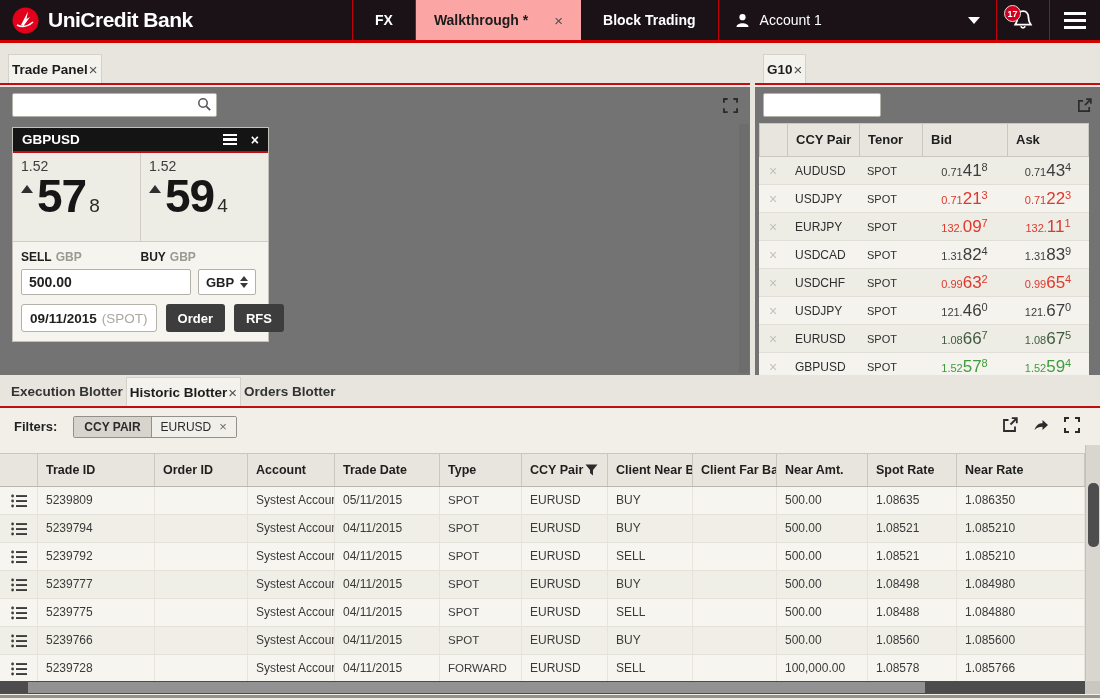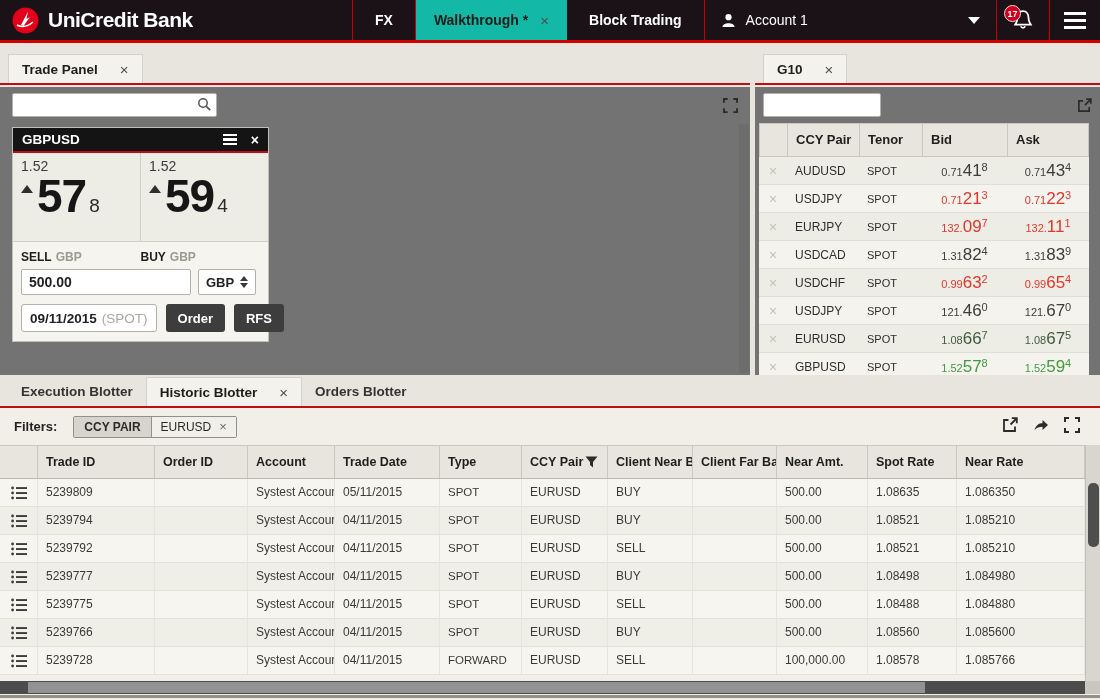--- a/index.html
+++ b/index.html
@@ -7,42 +7,42 @@
     font-family:"Liberation Sans","DejaVu Sans",sans-serif; background:#e7e5de; }
 
   
   .topbar { position:absolute; top:0; left:0; width:1100px; height:43px;
     background:#1a1216; border-bottom:3px solid #d30000; display:flex; align-items:stretch; }
   .brand { width:352px; display:flex; align-items:center; padding-left:12px; gap:9px; }
   .brand-text { color:#fff; font-size:21px; font-weight:bold; letter-spacing:-0.5px; }
   .vsep { width:1px; background:#c2000a; }
   .toptab { display:flex; align-items:center; justify-content:center; color:#fff;
     font-weight:bold; font-size:14px; padding:0 22px; white-space:nowrap; }
-  .toptab.active { background:#14b8a6; color:#1c1c1c; gap:12px; padding:0 18px; }
+  .toptab.active { background:#fca5a5; color:#1c1c1c; gap:26px; padding:0 18px; }
   .tab-close { color:#4f4f4f; font-size:15px; font-weight:normal; cursor:pointer; }
   .account { flex:1; display:flex; align-items:center; gap:10px; padding-left:16px;
     color:#fff; font-size:14px; position:relative; }
   .acct-caret { position:absolute; right:16px; top:17px; width:0; height:0;
     border-left:6px solid transparent; border-right:6px solid transparent; border-top:7px solid #fff; }
   .bellwrap { width:52px; position:relative; display:flex; align-items:center; justify-content:center; }
   .badge { position:absolute; top:5px; left:7px; background:#d2001e; border:1px solid #e8d9d9;
     border-radius:50%; width:17px; height:17px; color:#fff; font-size:9px; font-weight:bold;
     display:flex; align-items:center; justify-content:center; }
   .burger { width:50px; display:flex; flex-direction:column; justify-content:center; align-items:center; gap:4px; cursor:pointer; }
   .burger span { width:22px; height:3px; background:#fff; }
 
   
   .main { position:absolute; top:43px; left:0; width:1100px; height:332px; background:#e7e5de; }
   .panel { position:absolute; top:0; height:332px; }
   .left-panel { left:0; width:750px; }
   .right-panel { left:755px; width:384px; }
   .tabstrip { height:42px; padding:12px 0 0 8px; border-bottom:2px solid #c00d14;
     display:flex; align-items:flex-end; background:#e7e5de; }
-  .ptab { height:29px; display:flex; align-items:center; padding:0 13px; font-size:13.5px;
-    font-weight:bold; color:#333; gap:22px; cursor:pointer; white-space:nowrap; }
+  .ptab { height:29px; display:flex; align-items:center; padding:0 3px; font-size:13.5px;
+    font-weight:bold; color:#333; gap:1px; cursor:pointer; white-space:nowrap; }
   .ptab.active { background:#f3f2ec; border:1px solid #d3d1c9; border-bottom:none; color:#1d1d1d; }
   .panel-body { position:absolute; top:44px; bottom:0; left:0; right:0; background:#737373; overflow:hidden; }
   .toolbar { height:36px; display:flex; align-items:center; padding:0 12px; }
   .search-box { position:relative; }
   .search-box input { height:24px; border:1px solid #b3b1a9; border-radius:2px; background:#fff;
     padding:0 24px 0 6px; font-size:12px; font-family:inherit; color:#333; }
   .search-icon { position:absolute; right:5px; top:4px; }
   .tool-icons { margin-left:auto; display:flex; gap:14px; align-items:center; color:#2b2b2b; }
   .icon-btn { cursor:pointer; display:flex; }
 
@@ -108,21 +108,21 @@
   .filter-row { height:37px; display:flex; align-items:center; padding-left:14px; background:#f1efe8; position:relative; }
   .filters-label { font-weight:bold; font-size:13px; color:#222; margin-right:16px; }
   .chip { display:flex; height:22px; border:1px solid #92908a; border-radius:2px; overflow:hidden; font-size:12px; }
   .chip-key { background:#d6d4cc; padding:0 10px; font-weight:bold; color:#2a2a2a;
     display:flex; align-items:center; border-right:1px solid #92908a; }
   .chip-val { background:#f0efe9; padding:0 9px; display:flex; align-items:center; gap:8px; color:#2a2a2a; }
   .chip-x { color:#6e6c66; font-size:13px; cursor:pointer; }
   .b-icons { position:absolute; right:20px; top:9px; display:flex; gap:15px; color:#2b2b2b; }
   .b-table { position:absolute; top:70px; left:0; width:1085px; }
   .b-grid { display:grid; grid-template-columns:38px 117px 93px 87px 105px 82px 86px 85px 84px 91px 89px 128px; }
-  .b-header { height:34px; background:#e7e5dd; border-top:1px solid #c9c7bf; border-bottom:1px solid #b9b7af; }
+  .b-header { height:34px; background:#e7e5dd; border-top:1px solid #c9c7bf; border-bottom:1px solid #b9b7af;margin-top:8px; }
   .bh-cell { font-size:12.5px; font-weight:bold; color:#1e1e1e; line-height:33px; padding-left:8px;
     border-right:1px solid #c9c7bf; overflow:hidden; white-space:nowrap; }
   .bh-flex { display:flex; align-items:center; justify-content:space-between; padding-right:9px; }
   .b-row { height:28px; background:#efeee7; border-bottom:1px solid #e3e1d9; }
   .b-row:nth-child(even) { background:#f6f5ef; }
   .b-cell { font-size:12px; color:#3a3a3a; line-height:27px; padding-left:8px;
     border-right:1px solid #e6e4dc; overflow:hidden; white-space:nowrap; }
   .b-cell.small { font-size:11.5px; }
   .icon-cell { display:flex; align-items:center; justify-content:center; border-right:1px solid #e6e4dc; cursor:pointer; }
   .hscroll { position:absolute; top:306px; left:0; width:1085px; height:13px; background:#4c4c4c; }

